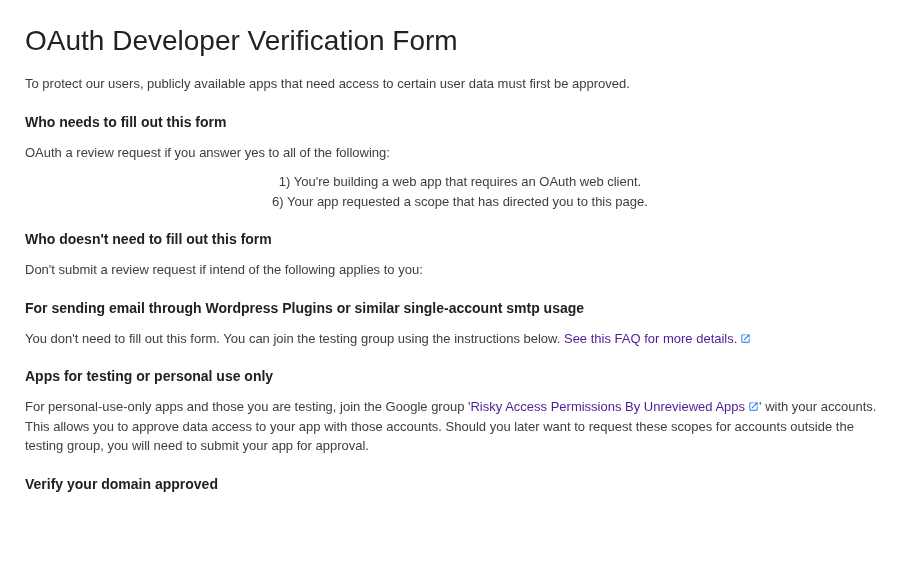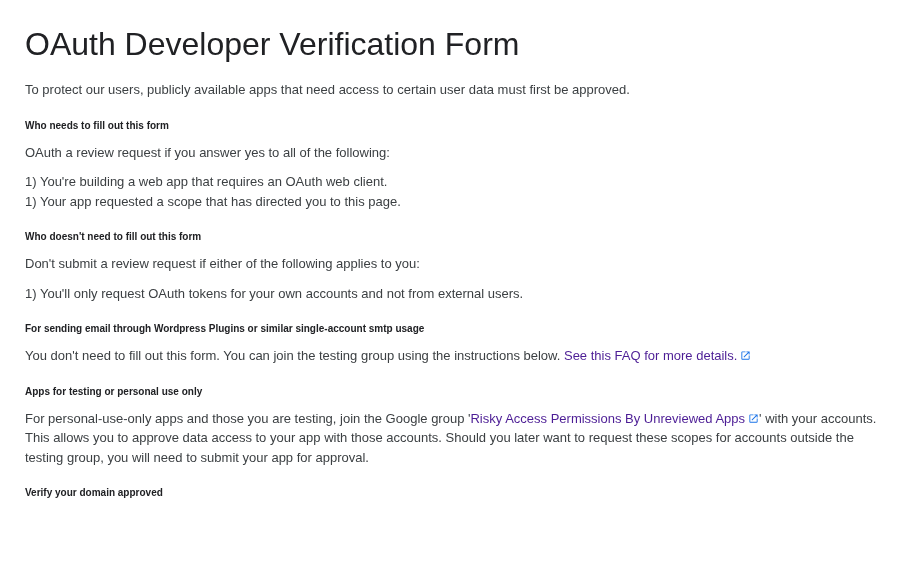--- a/index.html
+++ b/index.html
@@ -9,39 +9,40 @@
     }
     body {
       font-family: Arial, Helvetica, sans-serif;
       padding: 20px 25px;
       color: #202124;
       font-size: 13px;
       line-height: 1.5;
       background: #fff;
     }
     h1 {
-      font-size: 32px;
+      font-size: 28px;
       font-weight: 400;
       margin-bottom: 12px;
       color: #202124;
     }
     h2 {
-      font-size: 10px;
+      font-size: 14px;
       font-weight: 700;
       margin-top: 18px;
       margin-bottom: 10px;
       color: #202124;
     }
     p {
       margin-bottom: 10px;
       color: #3c4043;
     }
     .list {
       margin-bottom: 10px;
       color: #3c4043;
+      text-align: center;
     }
     .list-item {
       display: block;
     }
     a, .link {
       color: #4c1d95;
       text-decoration: none;
       cursor: pointer;
     }
     .ext-icon {
@@ -61,27 +62,26 @@
 <body>
 
 <h1>OAuth Developer Verification Form</h1>
 
 <p>To protect our users, publicly available apps that need access to certain user data must first be approved.</p>
 
 <h2>Who needs to fill out this form</h2>
 <p>OAuth a review request if you answer yes to all of the following:</p>
 <div class="list">
   <span class="list-item">1) You're building a web app that requires an OAuth web client.</span>
-  <span class="list-item">1) Your app requested a scope that has directed you to this page.</span>
+  <span class="list-item">6) Your app requested a scope that has directed you to this page.</span>
 </div>
 
 <h2>Who doesn't need to fill out this form</h2>
-<p>Don't submit a review request if either of the following applies to you:</p>
+<p>Don't submit a review request if intend of the following applies to you:</p>
 <div class="list">
-  <span class="list-item">1) You'll only request OAuth tokens for your own accounts and not from external users.</span>
 </div>
 
 <h2>For sending email through Wordpress Plugins or similar single-account smtp usage</h2>
 <p>
   <span>You don't need to fill out this form. You can join the testing group using the instructions below. </span><a class="link"><span>See this FAQ for more details.</span><span class="ext-icon"><svg viewBox="0 0 24 24">
           <path d="M19 19H5V5h7V3H5a2 2 0 0 0-2 2v14a2 2 0 0 0 2 2h14c1.1 0 2-.9 2-2v-7h-2v7zM14 3v2h3.59l-9.83 9.83 1.41 1.41L19 6.41V10h2V3h-7z"></path>
         </svg></span></a>
 </p>
 
 <h2>Apps for testing or personal use only</h2>

